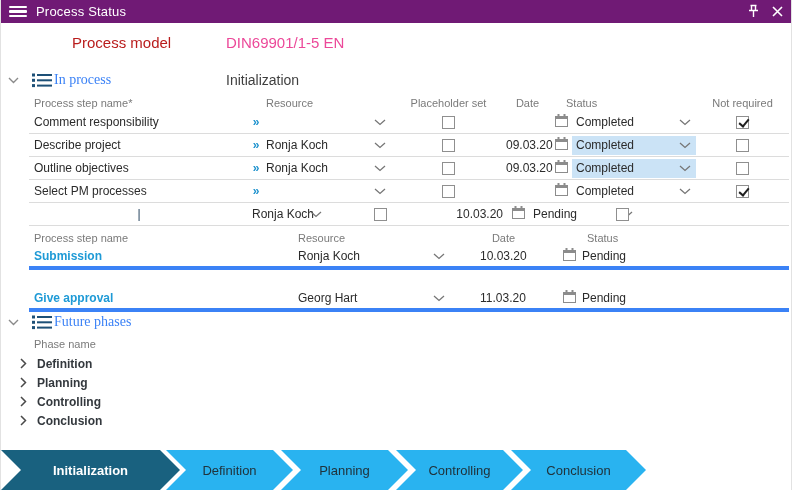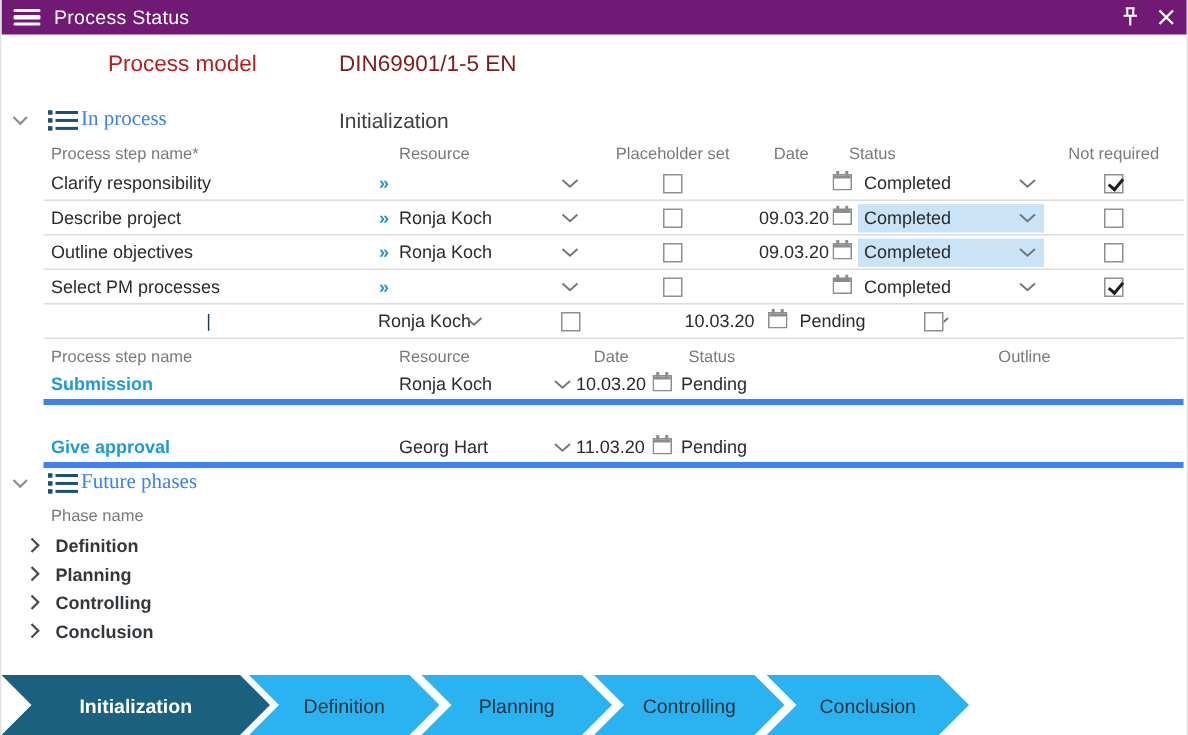--- a/index.html
+++ b/index.html
@@ -9,21 +9,21 @@
   
   .titlebar{position:absolute;top:0;left:0;width:792px;height:23px;background:#701a75;display:flex;align-items:center;color:#fff;}
   .hamburger{width:18px;height:12px;display:flex;flex-direction:column;justify-content:space-between;margin:0 9px 0 8px;cursor:pointer;}
   .hamburger span{display:block;height:2.4px;background:#fff;border-radius:1px;}
   .titlebar-title{font-size:13px;letter-spacing:.2px;}
   .titlebar-right{margin-left:auto;display:flex;align-items:center;gap:12px;padding-right:10px;}
   .tb-icon{display:flex;align-items:center;cursor:pointer;}
 
   
   .pm-label{position:absolute;left:30px;top:34px;font-size:15px;color:#b91c1c;margin-left:41px;}
-  .pm-value{position:absolute;left:225px;top:34px;font-size:15px;color:#7f1d1d;}
+  .pm-value{position:absolute;left:225px;top:34px;font-size:15px;color:#ec4899;}
 
   
   .section-hd{position:absolute;left:0;width:792px;height:20px;display:flex;align-items:center;}
   .sec-chevron{margin-left:7px;width:11px;display:flex;}
   .sec-listicon{margin-left:13px;display:flex;}
   .sec-title{margin-left:2px;font-size:14px;color:#3b82f6;font-family:Liberation Serif, serif;}
   .sec-phase{position:absolute;left:225px;font-size:14px;color:#3f3f3f;}
 
   
   .t1{position:absolute;left:28px;top:94px;width:760px;}
@@ -40,21 +40,21 @@
   .link-glyph{color:#2093ce;font-size:12px;font-weight:bold;}
   .link-glyph.dark{color:#1b3a57;font-weight:normal;}
   .status-box{display:flex;align-items:center;height:19px;width:124px;margin-left:4px;padding:0 5px 0 4px;gap:44px;}
   .status-box.hl{background:#cbe3f6;}
   .status-box .sb-label{flex:1;}
   .checkbox{width:13px;height:13px;border:1px solid #8f8f8f;background:#fff;position:relative;display:inline-block;}
   .checkbox.checked::after{content:"";position:absolute;left:3.5px;top:0.5px;width:4px;height:8px;border:solid #1f1f1f;border-width:0 2px 2px 0;transform:rotate(40deg);}
 
   
   .t2{position:absolute;left:28px;top:229px;width:760px;}
-  .t2-hd,.t2-row{display:grid;grid-template-columns:234px 103px 18px 47px 146px 212px;align-items:center;}
+  .t2-hd,.t2-row{display:grid;grid-template-columns:234px 103px 18px 47px 146px 212px;align-items:center;gap:32px;}
   .t2-hd{height:17px;font-size:11px;color:#7a7a7a;}
   .t2-row{height:24px;border-bottom:4px solid #3b82f6;font-size:12px;color:#2b2b2b;}
   .t2-spacer{height:18px;}
   .step-link{padding-left:5px;font-weight:bold;color:#1e9ad6;cursor:pointer;white-space:nowrap;}
   .hd-status2{padding-left:28px;}
   .hd-comment{text-align:center;}
   .c-date2{text-align:right;padding-right:4px;}
   .c-status2{display:flex;align-items:center;gap:6px;padding-left:4px;}
 
   
@@ -133,21 +133,21 @@
       <div></div>
       <div class="c-res">Resource</div>
       <div></div>
       <div class="c-center">Placeholder set</div>
       <div class="c-center">Date</div>
       <div class="hd-status1">Status</div>
       <div class="c-center">Not required</div>
     </div>
 
     <div class="t1-row">
-      <div class="c-name">Clarify responsibility</div>
+      <div class="c-name">Comment responsibility</div>
       <div class="c-chev">
           <span class="link-glyph">»</span>
         </div>
       <div class="c-res"></div>
       <div class="c-chev">
           <svg width="12" height="7" viewBox="0 0 12 7">
             <path d="M1 1 L6 5.5 L11 1" stroke="#767676" stroke-width="1.3" fill="none"></path>
           </svg>
         </div>
       <div class="c-center">

